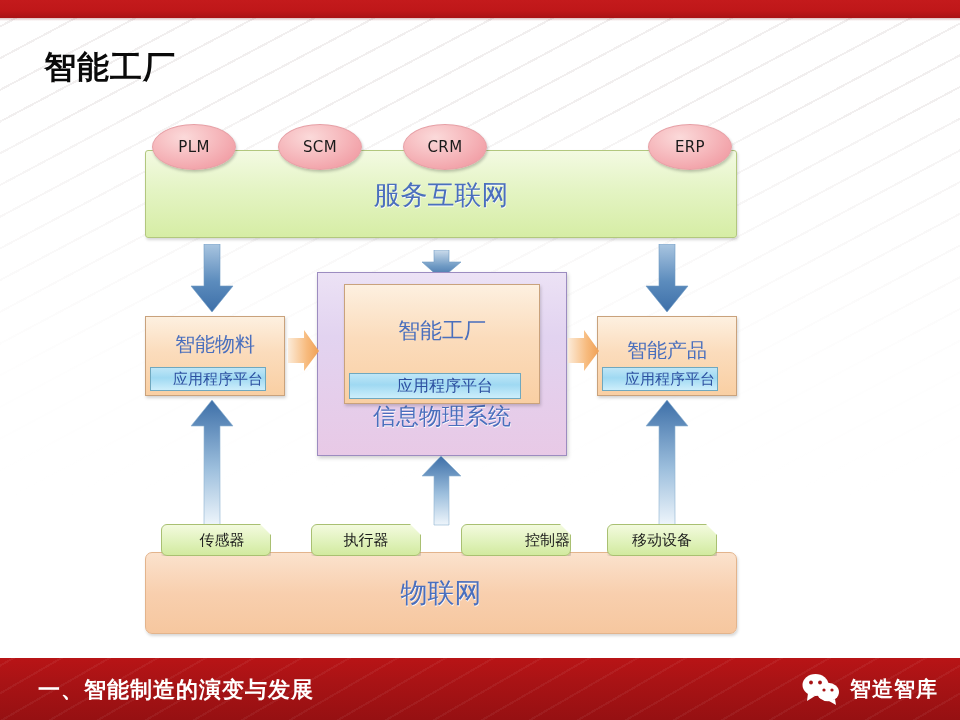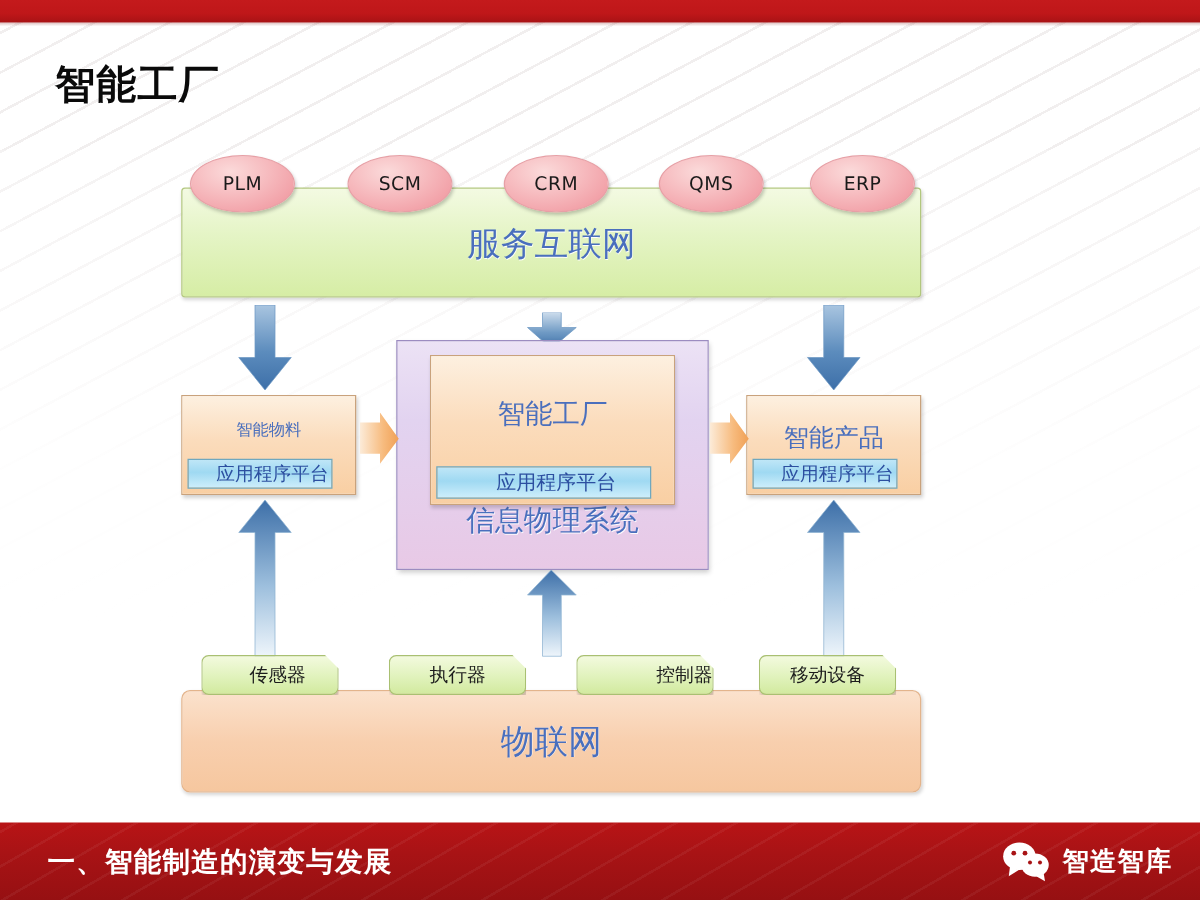--- a/index.html
+++ b/index.html
@@ -152,21 +152,21 @@
     display: flex;
     align-items: center;
     justify-content: center;
     color: #2c4fa0;
     font-size: 15px;
     white-space: nowrap;
     padding-left: 20px;
   }
 
   #comp-material { left: 145px; top: 316px; width: 140px; height: 80px; }
-  #comp-material .comp-head { height: 100%; font-size: 13px; padding-bottom: 24px; }
+  #comp-material .comp-head { height: 100%; font-size: 20px; padding-bottom: 24px; }
 
   #comp-product { left: 597px; top: 316px; width: 140px; height: 80px; }
   #comp-product .comp-head { height: 100%; font-size: 20px; padding-bottom: 12px; }
 
   
   #zone-cps {
     position: absolute;
     left: 317px; top: 272px;
     width: 250px; height: 184px;
     background: linear-gradient(180deg, #ece2f5 0%, #e2d3f0 35%, #e8c9e6 100%);
@@ -271,23 +271,20 @@
     </div>
 
     <div class="ellipse" style="left:152px; top:124px;">
       <span>PLM</span>
     </div>
     <div class="ellipse" style="left:278px; top:124px;">
       <span>SCM</span>
     </div>
     <div class="ellipse" style="left:403px; top:124px;">
       <span>CRM</span>
-    </div>
-    <div class="ellipse" style="left:527px; top:124px;">
-      <span>QMS</span>
     </div>
     <div class="ellipse" style="left:648px; top:124px;">
       <span>ERP</span>
     </div>
 
     <div class="arrow-down" style="left:190px; top:244px;">
       <svg width="44" height="70" viewBox="0 0 44 70">
         <defs>
           <linearGradient id="dgrad1" x1="0" y1="0" x2="0" y2="1">
             <stop offset="0%" stop-color="#a9c5e0"></stop>

